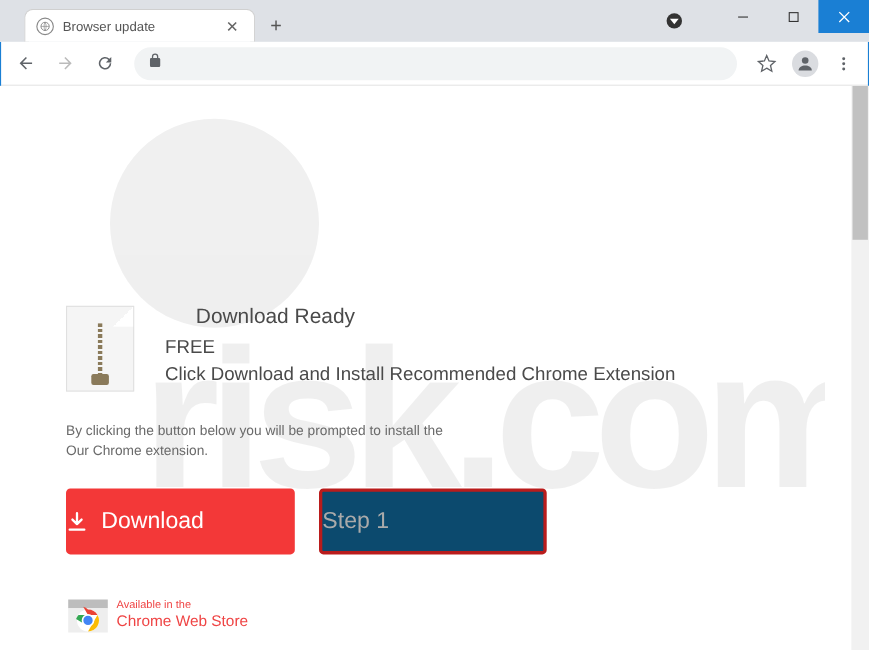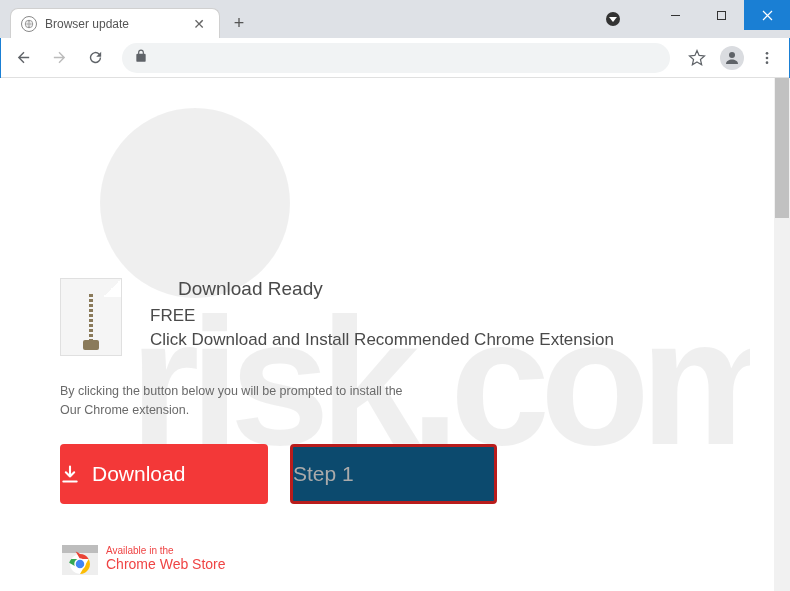--- a/index.html
+++ b/index.html
@@ -6,21 +6,21 @@
 body { width: 790px; height: 591px; background: #fff; overflow: hidden; position: relative; }
 
 
 .titlebar { height: 38px; background: #fff; display: flex; align-items: flex-start; border-bottom: 0; position: relative; }
 .tab { margin-top: 8px; margin-left: 10px; height: 30px; background: #fff; border-radius: 8px 8px 0 0; display: flex; align-items: center; padding: 0 10px; width: 210px; border: 1px solid #d0d0d0; border-bottom: none; position: relative; z-index: 2; }
 .tab-icon { width: 16px; height: 16px; border-radius: 50%; border: 1px solid #888; margin-right: 8px; display: flex; align-items: center; justify-content: center; }
 .tab-title { font-size: 12px; color: #555; flex: 1; white-space: nowrap; overflow: hidden; }
 .tab-close { color: #666; font-size: 14px; cursor: pointer; padding: 0 4px; }
 .new-tab { margin-left: 8px; margin-top: 12px; color: #555; font-size: 18px; width: 22px; height: 22px; display: flex; align-items: center; justify-content: center; cursor: pointer; }
 .titlebar-fill { flex: 1; background: #dee1e6; height: 38px; position: absolute; left: 0; right: 0; top: 0; z-index: 0; }
-.tabwrap { position: relative; z-index: 3; display: flex; align-items: flex-start; }
+.tabwrap { position: relative; z-index: 3; display: flex; align-items: flex-start; padding-left: 12px; }
 
 
 .win-controls { position: absolute; right: 0; top: 0; display: flex; z-index: 5; }
 .wc { width: 46px; height: 30px; display: flex; align-items: center; justify-content: center; cursor: pointer; }
 .wc-close { background: #1a7fd4; color: #fff; }
 .wc svg { width: 11px; height: 11px; }
 
 .avatar-dot { position: absolute; right: 170px; top: 12px; width: 14px; height: 14px; border-radius: 50%; background: #333; display:flex; align-items:center; justify-content:center; z-index:5;}
 .avatar-dot::after{content:"";width:0;height:0;border-left:4px solid transparent;border-right:4px solid transparent;border-top:5px solid #fff;}
 

